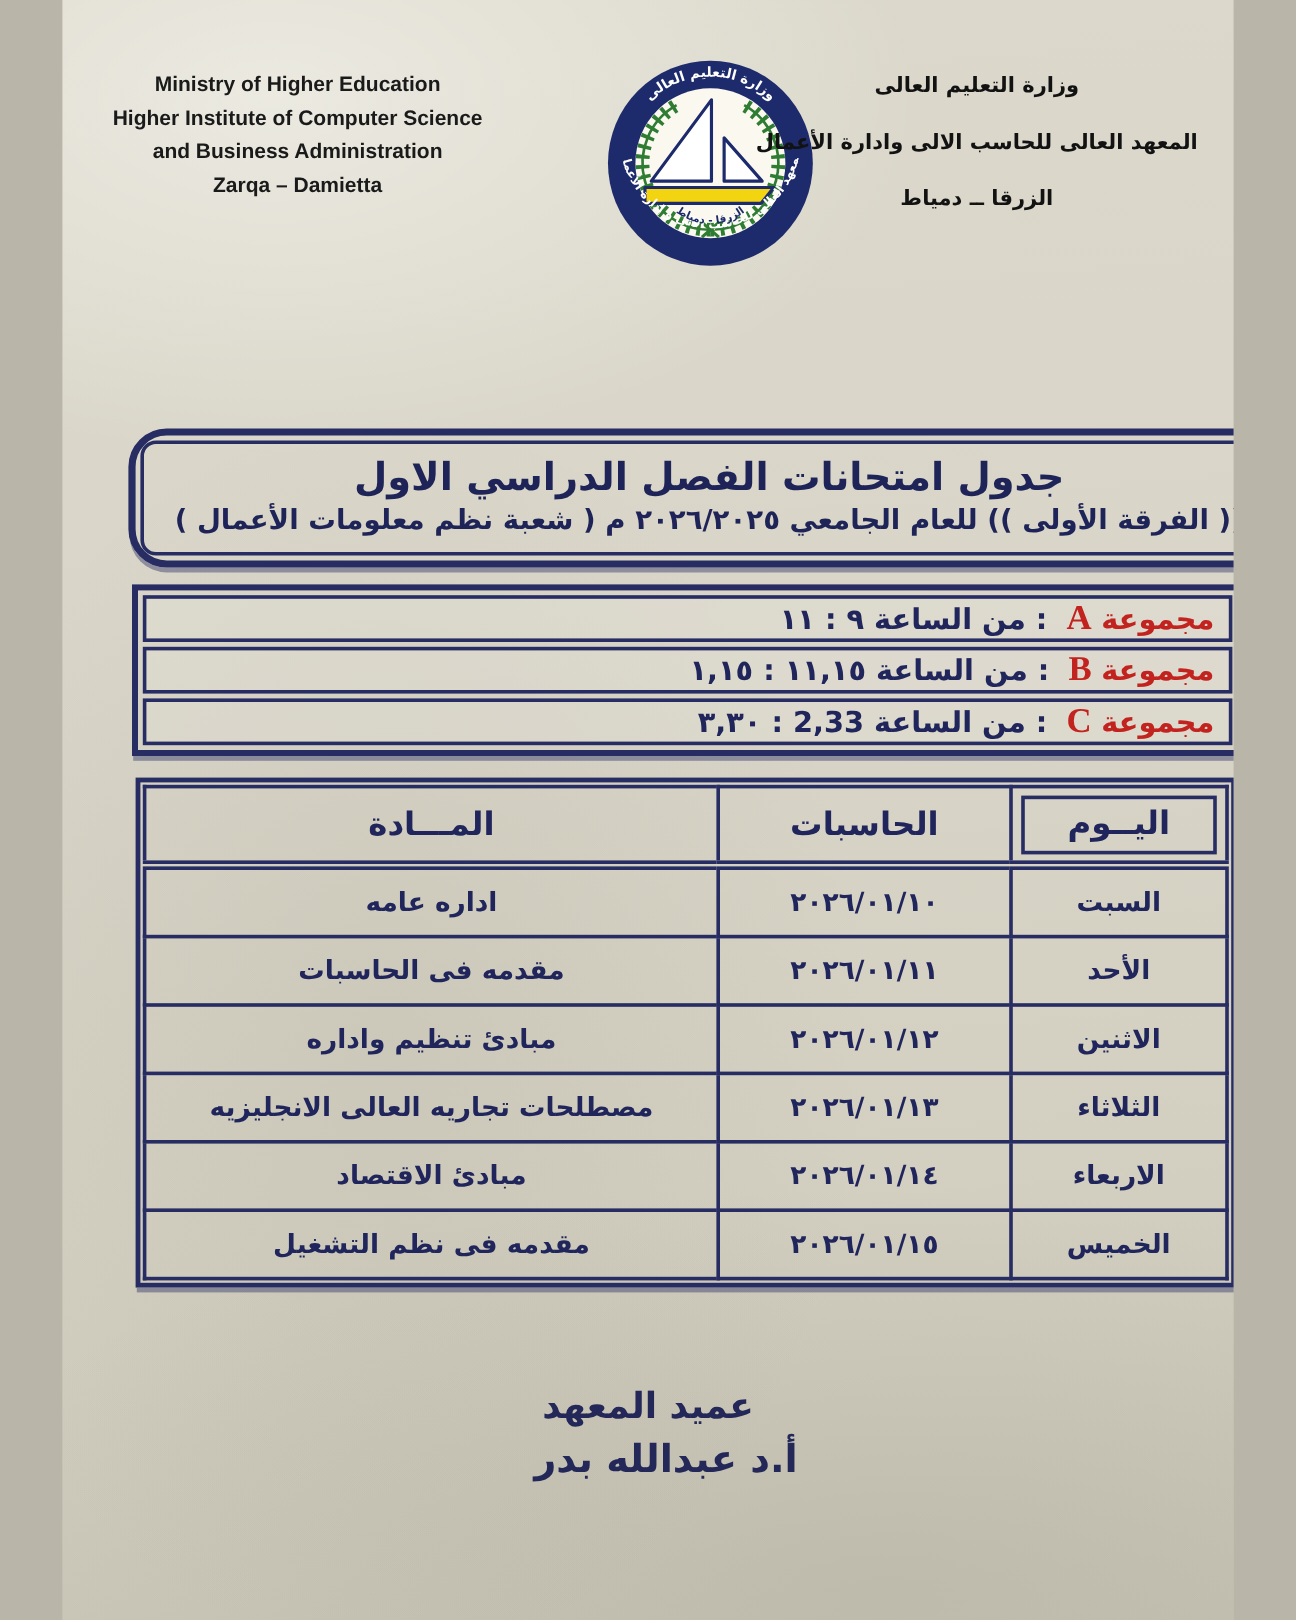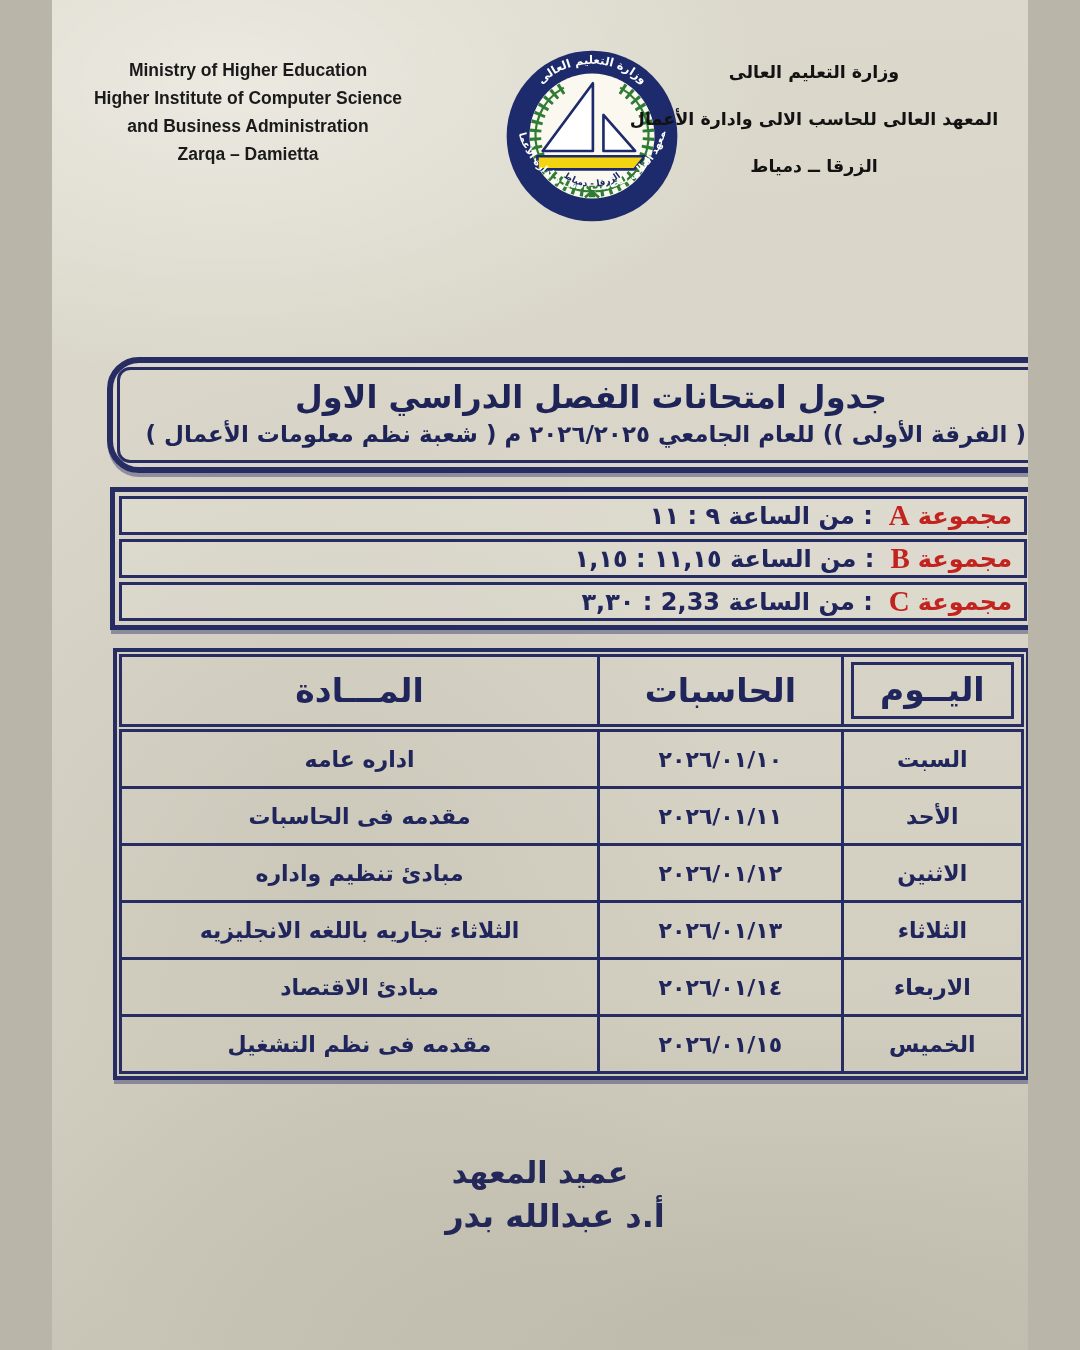--- a/index.html
+++ b/index.html
@@ -42,21 +42,21 @@
   .g-label{ color:#c2231e; margin-left:8px; }
   .g-letter{ color:#c2231e; font-family:"Liberation Serif", serif; font-size:29px;
     font-weight:bold; margin-left:16px; line-height:1; }
   .g-time{ color:#20255c; letter-spacing:0.5px; }
   
   .table-frame{ position:absolute; left:61px; top:648px; width:917px; box-sizing:border-box;
     border:4px solid #272c63; padding:2px; box-shadow:0 5px 0 -1px rgba(39,44,99,0.42); }
   table.exam{ width:100%; border-collapse:collapse; direction:rtl; table-layout:fixed; }
   table.exam th, table.exam td{ border:3px solid #272c63; text-align:center;
     color:#20255c; vertical-align:middle; }
-  table.exam thead th{ border-bottom:8px double #272c63; font-size:33px; font-weight:bold;
+  table.exam thead th{ border-bottom:8px double #272c63; font-size:27px; font-weight:bold;
     height:60px; padding:0; }
   th.day-h{ padding:0; }
   .day-box{ border:3px solid #272c63; margin:5px 7px; padding:5px 2px 7px; }
   table.exam tbody td{ height:52px; font-size:22px; font-weight:600; }
   td.cell-date{ font-weight:bold; letter-spacing:1px; }
   
   .warning{ position:absolute; right:115px; left:60px; top:1038px; direction:rtl;
     text-align:right; color:#1d2253; font-weight:bold; font-size:19px; line-height:28px; }
   .warn-label{ border-bottom:5px double #1d2253; padding-bottom:1px; }
   .warn-l2{ margin-top:8px; padding-right:78px; }
@@ -171,21 +171,21 @@
           <td>مقدمه فى الحاسبات</td>
         </tr>
         <tr>
           <td>الاثنين</td>
           <td class="cell-date" dir="ltr">٢٠٢٦/٠١/١٢</td>
           <td>مبادئ تنظيم واداره</td>
         </tr>
         <tr>
           <td>الثلاثاء</td>
           <td class="cell-date" dir="ltr">٢٠٢٦/٠١/١٣</td>
-          <td>الثلاثاء تجاريه باللغه الانجليزيه</td>
+          <td>مصطلحات تجاريه العالى الانجليزيه</td>
         </tr>
         <tr>
           <td>الاربعاء</td>
           <td class="cell-date" dir="ltr">٢٠٢٦/٠١/١٤</td>
           <td>مبادئ الاقتصاد</td>
         </tr>
         <tr>
           <td>الخميس</td>
           <td class="cell-date" dir="ltr">٢٠٢٦/٠١/١٥</td>
           <td>مقدمه فى نظم التشغيل</td>

